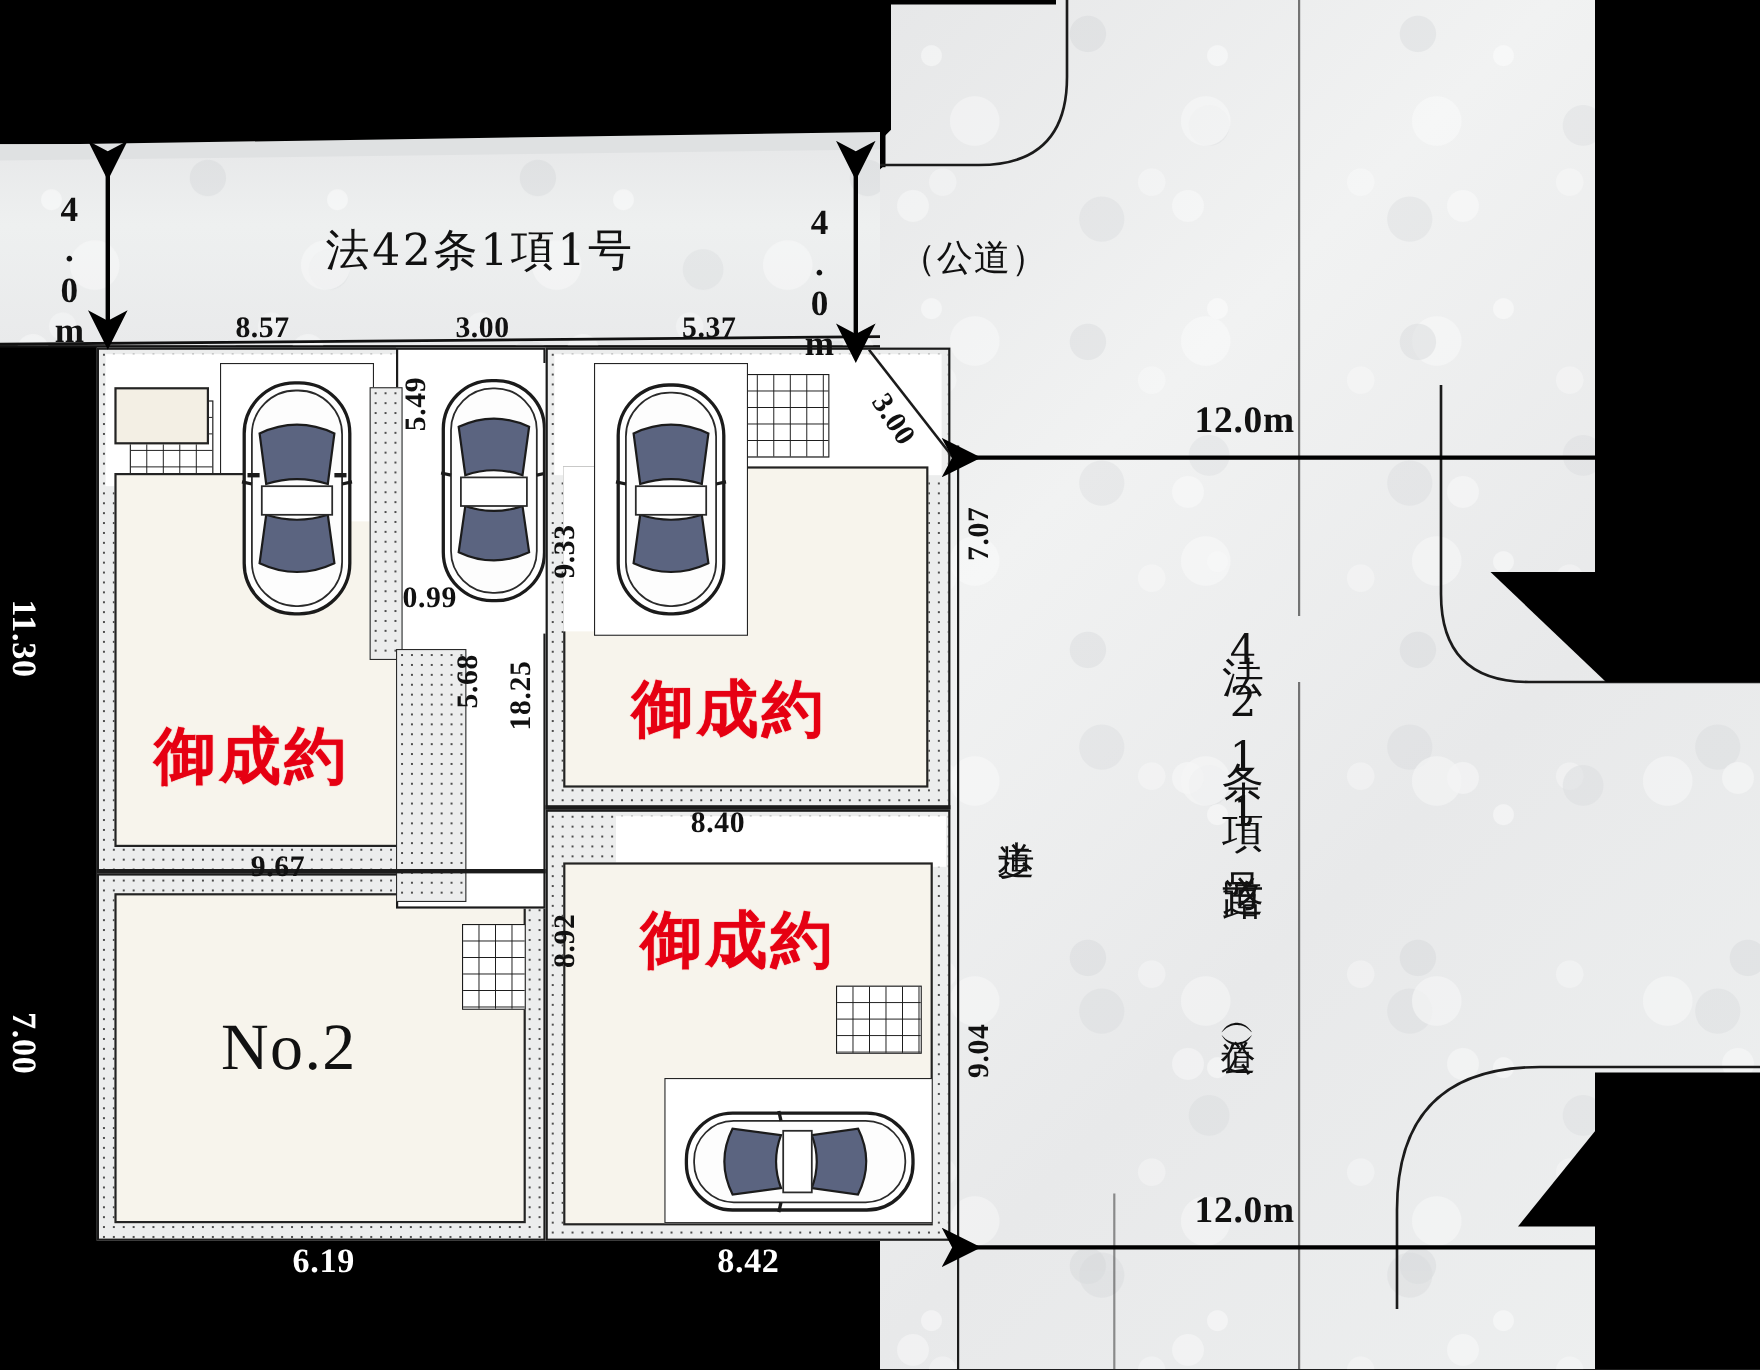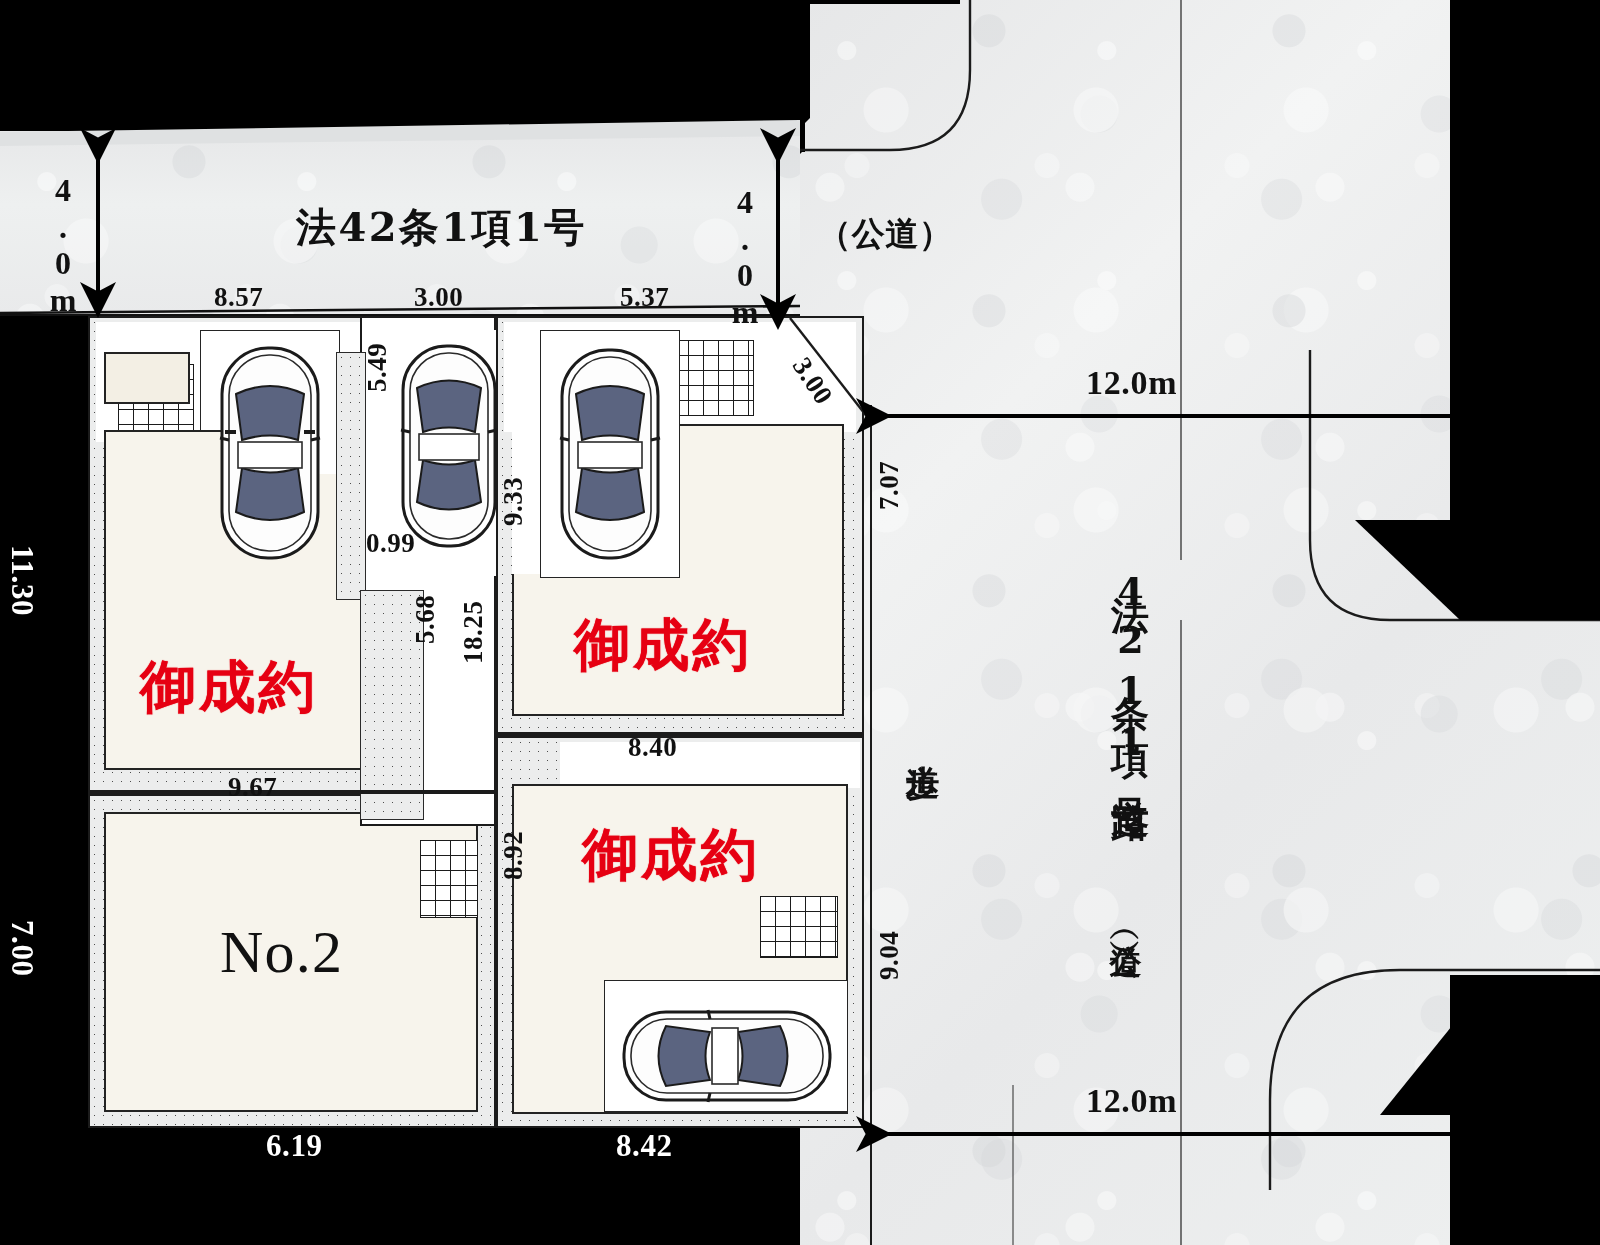--- a/index.html
+++ b/index.html
@@ -44,21 +44,21 @@
   .plain-white{position:absolute;background:#ffffff;box-sizing:border-box;}
 
   
   .grid{position:absolute;background:#fff;border:1.6px solid #1b1b1b;box-sizing:border-box;
     background-image:linear-gradient(#1b1b1b 1px,transparent 1px),linear-gradient(90deg,#1b1b1b 1px,transparent 1px);
     background-size:15px 15px;background-position:-1px -1px;}
 
   
   .lbl{position:absolute;color:#111;font-weight:700;white-space:nowrap;letter-spacing:.02em;}
   .dim{font-size:27px;font-family:"Liberation Serif",serif;font-weight:700;}
-  .jp{font-family:"DejaVu Serif","Liberation Serif",serif;font-weight:700;}
+  .jp{font-family:"DejaVu Serif","Liberation Serif",serif;font-weight:400;}
   .sold{color:#e60012;font-size:56px;font-family:"DejaVu Serif",serif;font-weight:700;letter-spacing:.06em;
         text-shadow:0 0 1px #e60012;}
   .no2{font-size:60px;font-family:"Liberation Serif",serif;font-weight:400;color:#111;}
   .outline{color:#fff;font-size:31px;font-weight:700;font-family:"Liberation Serif",serif;
     text-shadow:
       2px 0 0 #000,-2px 0 0 #000,0 2px 0 #000,0 -2px 0 #000,
       1.5px 1.5px 0 #000,-1.5px 1.5px 0 #000,1.5px -1.5px 0 #000,-1.5px -1.5px 0 #000;}
   .vtxt{writing-mode:vertical-rl;text-orientation:upright;}
 
   
@@ -247,29 +247,29 @@
   <div class="lbl jp vtxt" style="left:1104px;top:920px;font-size:32px">（公道）</div>
 
   <div class="lbl jp vtxt" style="left:900px;top:738px;font-size:34px">歩道</div>
   <div class="lbl dim" style="left:874px;top:510px;transform:rotate(-90deg);transform-origin:0 0">7.07</div>
   <div class="lbl dim" style="left:874px;top:980px;transform:rotate(-90deg);transform-origin:0 0">9.04</div>
 
   <div class="lbl outline" style="left:40px;top:545px;transform:rotate(90deg);transform-origin:0 0">11.30</div>
   <div class="lbl outline" style="left:40px;top:920px;transform:rotate(90deg);transform-origin:0 0">7.00</div>
 
   <div class="lbl outline" style="left:266px;top:1128px">6.19</div>
-  <div class="lbl outline" style="left:616px;top:1128px">8.42</div>
+  <div class="lbl outline" style="left:652px;top:1128px">8.42</div>
 
   <div class="lbl dim" style="left:362px;top:392px;transform:rotate(-90deg);transform-origin:0 0">5.49</div>
   <div class="lbl dim" style="left:366px;top:528px">0.99</div>
   <div class="lbl dim" style="left:410px;top:644px;transform:rotate(-90deg);transform-origin:0 0">5.68</div>
   <div class="lbl dim" style="left:458px;top:664px;transform:rotate(-90deg);transform-origin:0 0">18.25</div>
   <div class="lbl dim" style="left:498px;top:526px;transform:rotate(-90deg);transform-origin:0 0">9.33</div>
   <div class="lbl dim" style="left:498px;top:880px;transform:rotate(-90deg);transform-origin:0 0">8.92</div>
   <div class="lbl dim" style="left:228px;top:772px">9.67</div>
   <div class="lbl dim" style="left:628px;top:732px">8.40</div>
 
   <div class="lbl sold" style="left:140px;top:650px">御成約</div>
-  <div class="lbl no2" style="left:220px;top:918px">No.2</div>
+  <div class="lbl no2" style="left:201px;top:918px">No.2</div>
   <div class="lbl sold" style="left:574px;top:608px">御成約</div>
   <div class="lbl sold" style="left:582px;top:818px">御成約</div>
 
 </div>
 
 </body></html>

